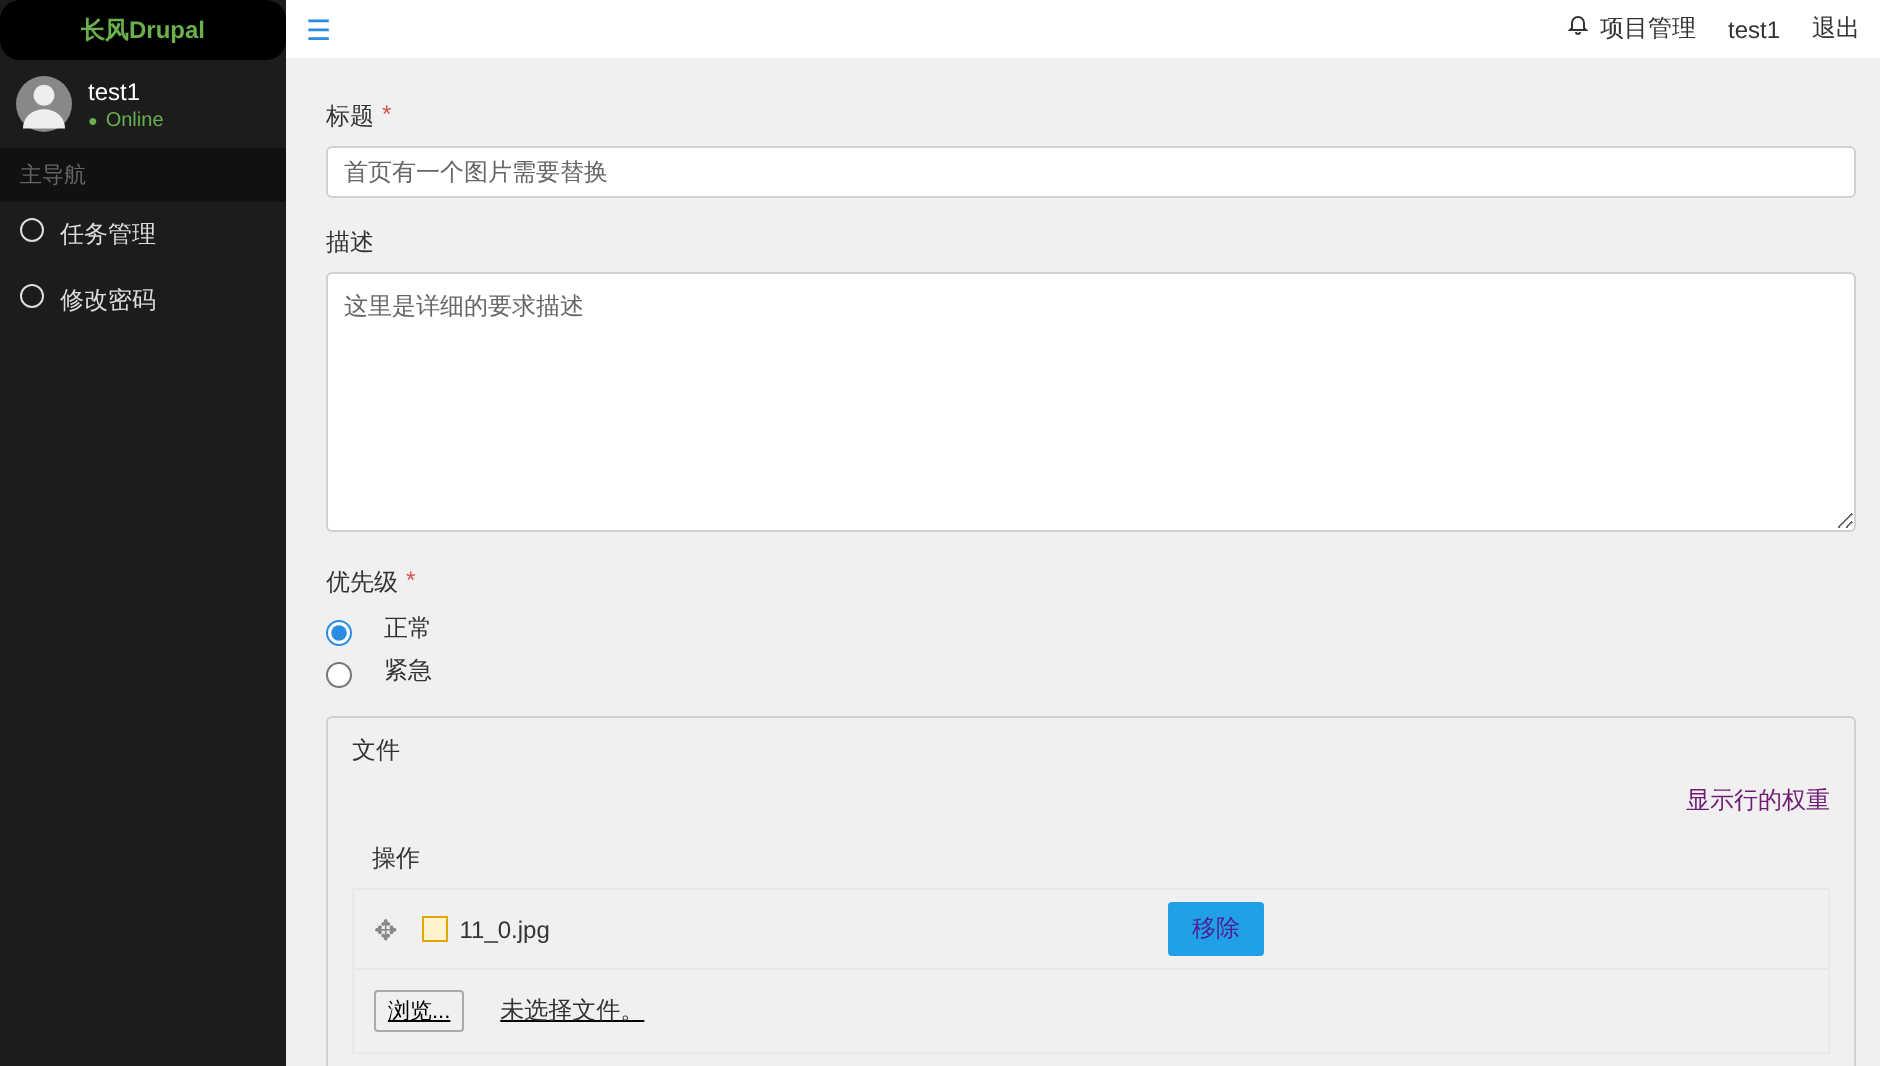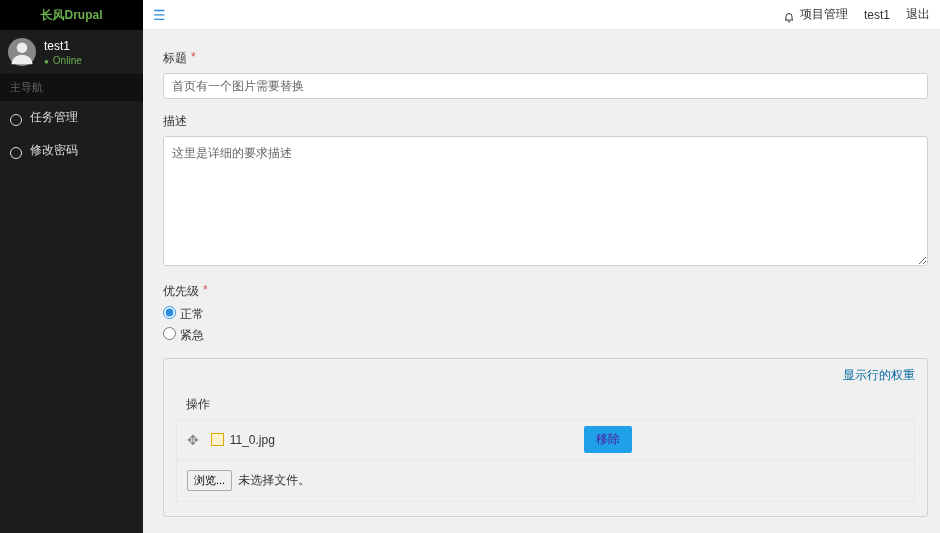--- a/index.html
+++ b/index.html
@@ -1,65 +1,65 @@
 <!DOCTYPE html>
 <html><head>
 <meta charset="utf-8">
 <style>
 * { box-sizing: border-box; margin: 0; padding: 0; }
 body { font-family: Arial, "Microsoft YaHei", sans-serif; font-size: 12px; background: #f0f0f0; width: 940px; height: 533px; overflow: hidden; }
 .container { display: flex; width: 100%; height: 100%; }
 
 
 .sidebar { width: 143px; background: #1c1c1c; color: #fff; flex-shrink: 0; }
-.brand-bar { height: 30px; background: #000; display: flex; align-items: center; justify-content: center; }
+.brand-bar { height: 30px; background: #000; display: flex; align-items: center; justify-content: center; border-radius: 10px; }
 .brand { color: #6ab04c; font-size: 12px; font-weight: bold; }
 .profile { display: flex; align-items: center; padding: 8px 8px; gap: 8px; }
 .avatar { width: 28px; height: 28px; background: #888; border-radius: 50%; position: relative; }
 .avatar svg { width: 28px; height: 28px; fill: #eee; }
 .profile-info { display: flex; flex-direction: column; }
 .profile-name { font-size: 12px; color: #fff; }
 .profile-status { font-size: 10px; color: #6ab04c; margin-top: 2px; }
 .profile-status::before { content: "●"; margin-right: 4px; font-size: 8px; color: #6ab04c; }
 .nav-header { color: #666; font-size: 11px; padding: 6px 10px; background: #111; }
-.nav-item { display: flex; align-items: flex-end; gap: 8px; padding: 8px 10px; color: #ddd; cursor: pointer; font-size: 12px; }
+.nav-item { display: flex; align-items: flex-start; gap: 8px; padding: 8px 10px; color: #ddd; cursor: pointer; font-size: 12px; }
 .nav-icon { width: 12px; height: 12px; border: 1.5px solid #ddd; border-radius: 50%; display: inline-block; }
 
 
 .main { flex: 1; display: flex; flex-direction: column; overflow: hidden; }
 .topbar { height: 30px; background: #fff; border-bottom: 1px solid #eee; display: flex; align-items: center; padding: 0 10px; }
 .hamburger { color: #2a8de2; font-size: 14px; cursor: pointer; }
 .topbar-right { margin-left: auto; display: flex; align-items: center; gap: 16px; font-size: 12px; color: #333; }
-.top-link { cursor: pointer; display: flex; align-items: flex-end; gap: 5px; }
+.top-link { cursor: pointer; display: flex; align-items: flex-start; gap: 5px; }
 .bell { width: 12px; height: 12px; display: inline-block; }
 
 
 .content { padding: 20px 12px 20px 20px; overflow-y: auto; height: calc(100% - 30px); }
 .field { margin-bottom: 14px; }
 .label { font-size: 12px; color: #333; margin-bottom: 6px; display: flex; align-items: flex-start; gap: 4px; }
 .req { color: #d9534f; }
 .text-input { width: 100%; height: 26px; border: 1px solid #d0d0d0; border-radius: 3px; padding: 0 8px; font-size: 12px; color: #666; }
 .textarea { width: 100%; height: 130px; border: 1px solid #d0d0d0; border-radius: 3px; padding: 8px; font-size: 12px; color: #666; resize: both; font-family: inherit; }
-.radio-row { display: flex; align-items: flex-start; gap: 4px; margin-bottom: 4px; font-size: 12px; color: #333; }
+.radio-row { display: flex; align-items: flex-end; gap: 16px; margin-bottom: 4px; font-size: 12px; color: #333; }
 .radio-row input { accent-color: #2a8de2; }
 
 .file-box { border: 1px solid #d0d0d0; border-radius: 3px; padding: 8px 12px 14px 12px; }
 .file-title { font-size: 12px; color: #333; margin-bottom: 8px; }
 .file-toolbar { text-align: right; font-size: 12px; color: #333; margin-bottom: 6px; }
-.file-toolbar a { color: #0369a1; cursor: pointer; }
+.file-toolbar a { color: #701a75; cursor: pointer; }
 .file-table { width: 100%; }
 .file-table-head { display: flex; padding: 6px 10px; font-size: 12px; color: #333; }
 .col-info { flex: 1; }
 .col-op { width: 320px; }
 .file-row { display: flex; align-items: center; padding: 6px 10px; border: 1px solid #e8e8e8; font-size: 12px; color: #333; }
 .drag-handle { color: #888; margin-right: 12px; cursor: move; font-size: 14px; }
 .file-icon { width: 13px; height: 13px; background: #fff3cd; border: 1px solid #e0a800; display: inline-block; margin-right: 6px; position: relative; }
 .file-name { color: #333; }
 .btn-remove { background: #20a0e8; color: #4c1d95; border: none; padding: 5px 12px; font-size: 12px; border-radius: 2px; cursor: pointer; }
-.upload-row { border: 1px solid #e8e8e8; border-top: none; padding: 10px; display: flex; align-items: center; gap: 6px; }
+.upload-row { border: 1px solid #e8e8e8; border-top: none; padding: 10px; display: flex; align-items: center; gap: 18px; text-decoration: underline; }
 .btn-browse { background: #f0f0f0; border: 1px solid #aaa; padding: 2px 6px; font-size: 11px; cursor: pointer; border-radius: 2px; }
 .upload-status { font-size: 12px; color: #333; }
 </style>
 </head>
 <body>
 
 <div class="container">
   <aside class="sidebar">
     <div class="brand-bar">
       <span class="brand">长风Drupal</span>
@@ -125,20 +125,21 @@
           <input type="radio" name="pr" checked="" style="">
           <span>正常</span>
         </label>
         <label class="radio-row">
           <input type="radio" name="pr" style="">
           <span>紧急</span>
         </label>
       </div>
 
       <div class="file-box">
+        <div class="file-title">文件</div>
         <div class="file-toolbar"><a>显示行的权重</a></div>
         <div class="file-table">
           <div class="file-table-head">
             <div class="col-op">操作</div>
           </div>
           <div class="file-row">
             <span class="drag-handle">✥</span>
             <span class="col-info" style="display:flex;align-items:center;">
               <span class="file-icon"></span>
               <span class="file-name">11_0.jpg</span>

